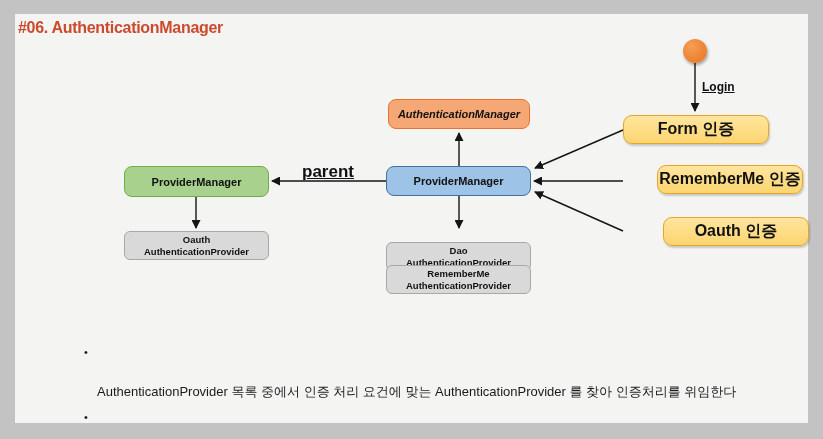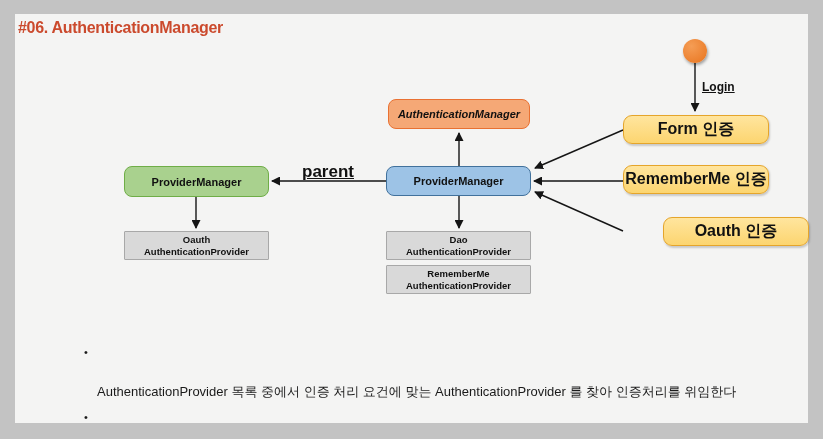--- a/index.html
+++ b/index.html
@@ -35,34 +35,34 @@
     border-radius:8px;font-size:11px;
   }
   .box-provider-parent{
     left:124px;top:166px;width:145px;height:31px;
     background:var(--parent-fill,#a9d18e);border:1.6px solid var(--parent-border,#6fad47);
     border-radius:8px;font-size:11px;
   }
   .gray{
     width:145px;height:29px;flex-direction:column;line-height:1.25;
     background:var(--gray-fill,#d9d9d9);border:1.4px solid var(--gray-border,#a8a8a8);
-    border-radius:1px;font-size:9.5px;
+    border-radius:6px;font-size:9.5px;
   }
   .box-oauth-provider{left:124px;top:231px;}
-  .box-dao-provider{left:386px;top:231px;}
+  .box-dao-provider{left:386px;top:242px;}
   .box-rm-provider{left:386px;top:265px;}
   .yellow{
     width:146px;height:29px;
     background:linear-gradient(180deg,var(--yellow-fill-top,#ffe59e),var(--yellow-fill-bottom,#fcd570));
     border:1.8px solid var(--yellow-border,#e5a52b);
     border-radius:9px;font-size:16px;
     box-shadow:1px 1.5px 2px rgba(0,0,0,0.18);
   }
   .box-form{left:623px;top:115px;}
-  .box-rm{left:623px;top:165px;}
+  .box-rm{left:657px;top:165px;}
   .box-oauth{left:623px;top:217px;margin-left:40px;}
   .start-circle{
     position:absolute;left:683px;top:39px;width:24px;height:24px;border-radius:50%;
     background:radial-gradient(circle at 35% 30%,#f59d55,var(--circle-fill,#e8741e));
     box-shadow:1px 2px 3px rgba(0,0,0,0.35);
   }
   .edge-label{position:absolute;font-weight:bold;color:#111;text-decoration:underline;}
   .label-login{left:702px;top:80px;font-size:12px;}
   .label-parent{left:299px;top:162px;width:58px;text-align:center;font-size:17px;}
   .bullets{position:absolute;left:84px;top:345px;width:690px;}

